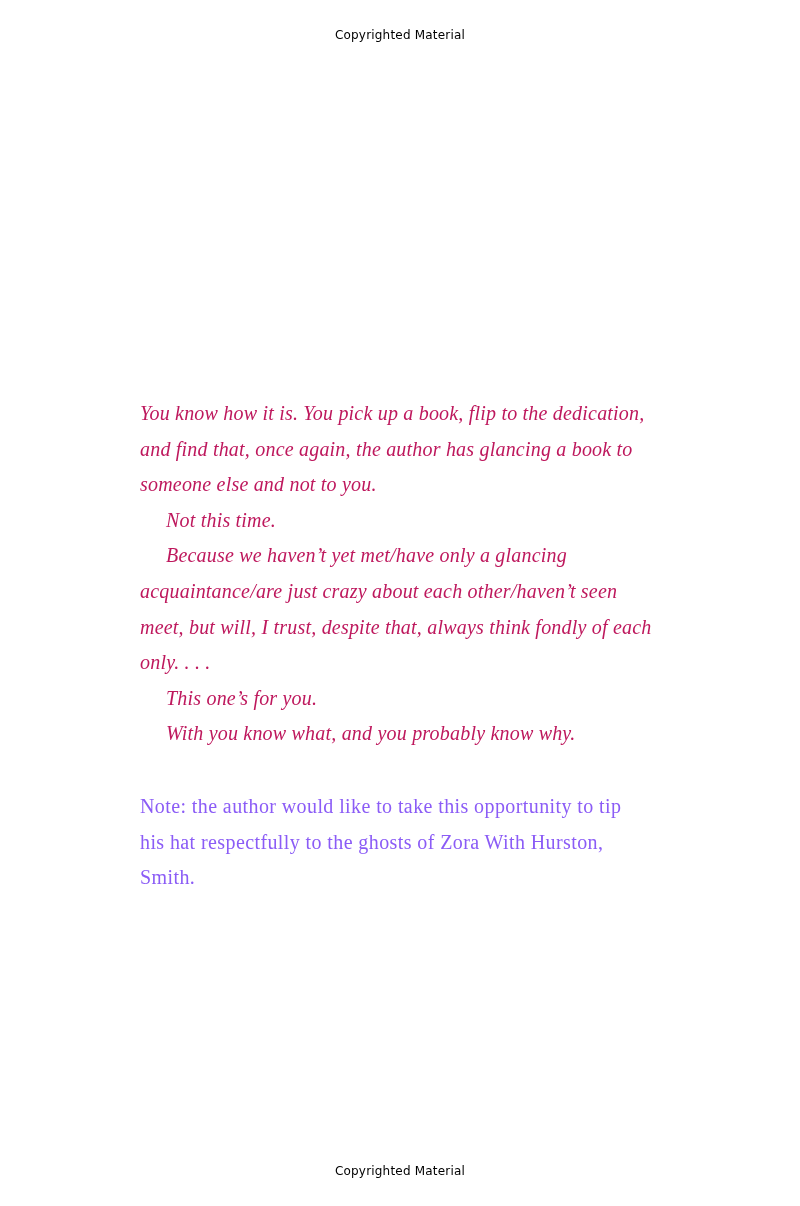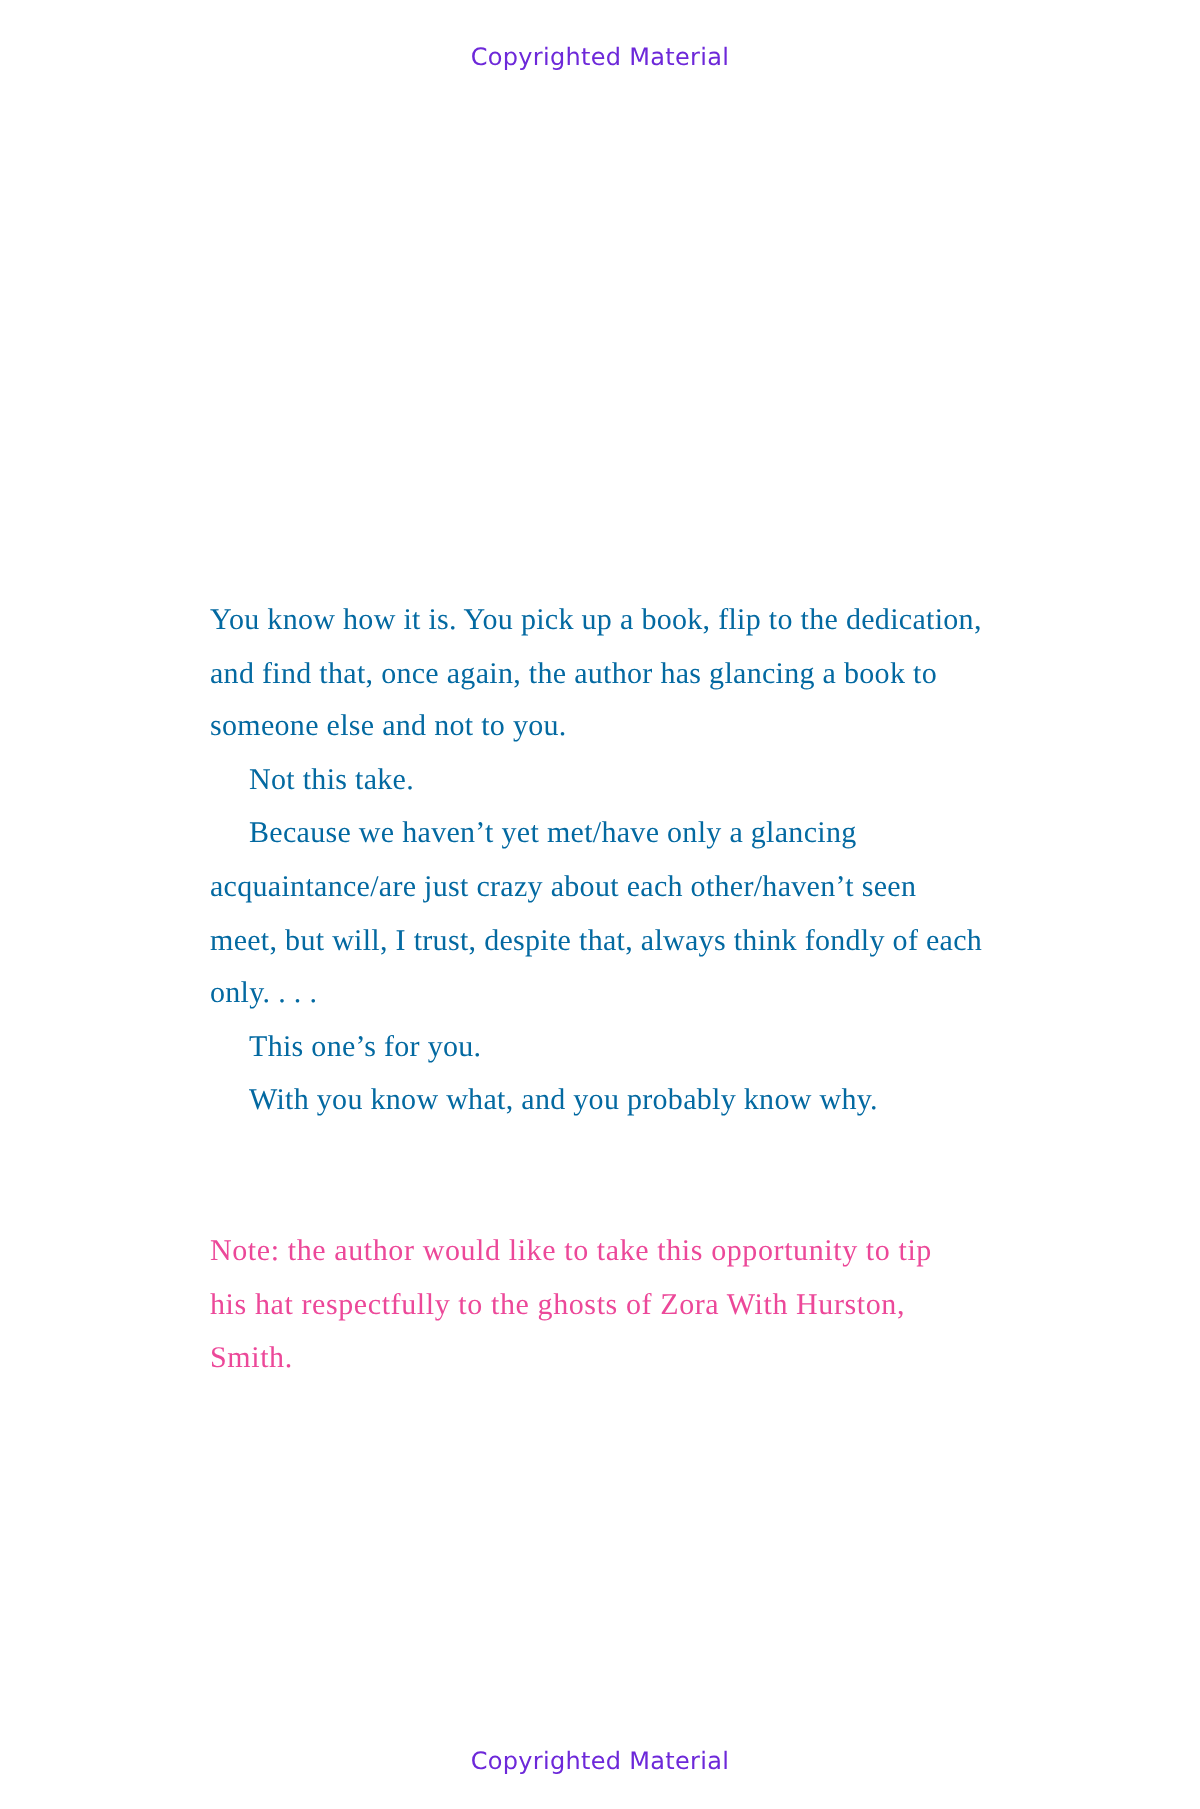--- a/index.html
+++ b/index.html
@@ -19,67 +19,68 @@
     position: absolute;
     inset: 0;
     background: #ffffff;
   }
   .copyright {
     position: absolute;
     left: 0;
     right: 0;
     text-align: center;
     font-family: "DejaVu Sans", sans-serif;
-    font-size: 16px;
+    font-size: 12px;
     letter-spacing: 0.2px;
-    color: #6d28d9;
+    color: #000000;
   }
   .copyright.top { top: 28px; }
   .copyright.bottom { top: 1164px; }
 
   .dedication {
     position: absolute;
     left: 140px;
     top: 396px;
     width: 560px;
+    font-style: italic;
     font-size: 20px;
     line-height: 35.6px;
     letter-spacing: 0.2px;
-    color: #0369a1;
+    color: #be185d;
   }
   .note {
     position: absolute;
     left: 140px;
-    top: 817px;
+    top: 789px;
     width: 560px;
     font-style: normal;
     font-size: 20px;
     line-height: 35.6px;
     letter-spacing: 0.4px;
-    color: #ec4899;
+    color: #8b5cf6;
   }
   .line {
     white-space: nowrap;
   }
   .line.indent {
     padding-left: 26px;
   }
 </style>
 </head>
 <body>
 
 <div class="page">
 
   <div class="copyright top">Copyrighted Material</div>
 
   <div class="dedication">
     <div class="line">You know how it is. You pick up a book, flip to the dedication,</div>
     <div class="line">and find that, once again, the author has glancing a book to</div>
     <div class="line">someone else and not to you.</div>
-    <div class="line indent">Not this take.</div>
+    <div class="line indent">Not this time.</div>
     <div class="line indent">Because we haven’t yet met/have only a glancing</div>
     <div class="line">acquaintance/are just crazy about each other/haven’t seen</div>
     <div class="line">meet, but will, I trust, despite that, always think fondly of each</div>
     <div class="line">only. . . .</div>
     <div class="line indent">This one’s for you.</div>
     <div class="line indent">With you know what, and you probably know why.</div>
   </div>
 
   <div class="note">
     <div class="line">Note: the author would like to take this opportunity to tip</div>

